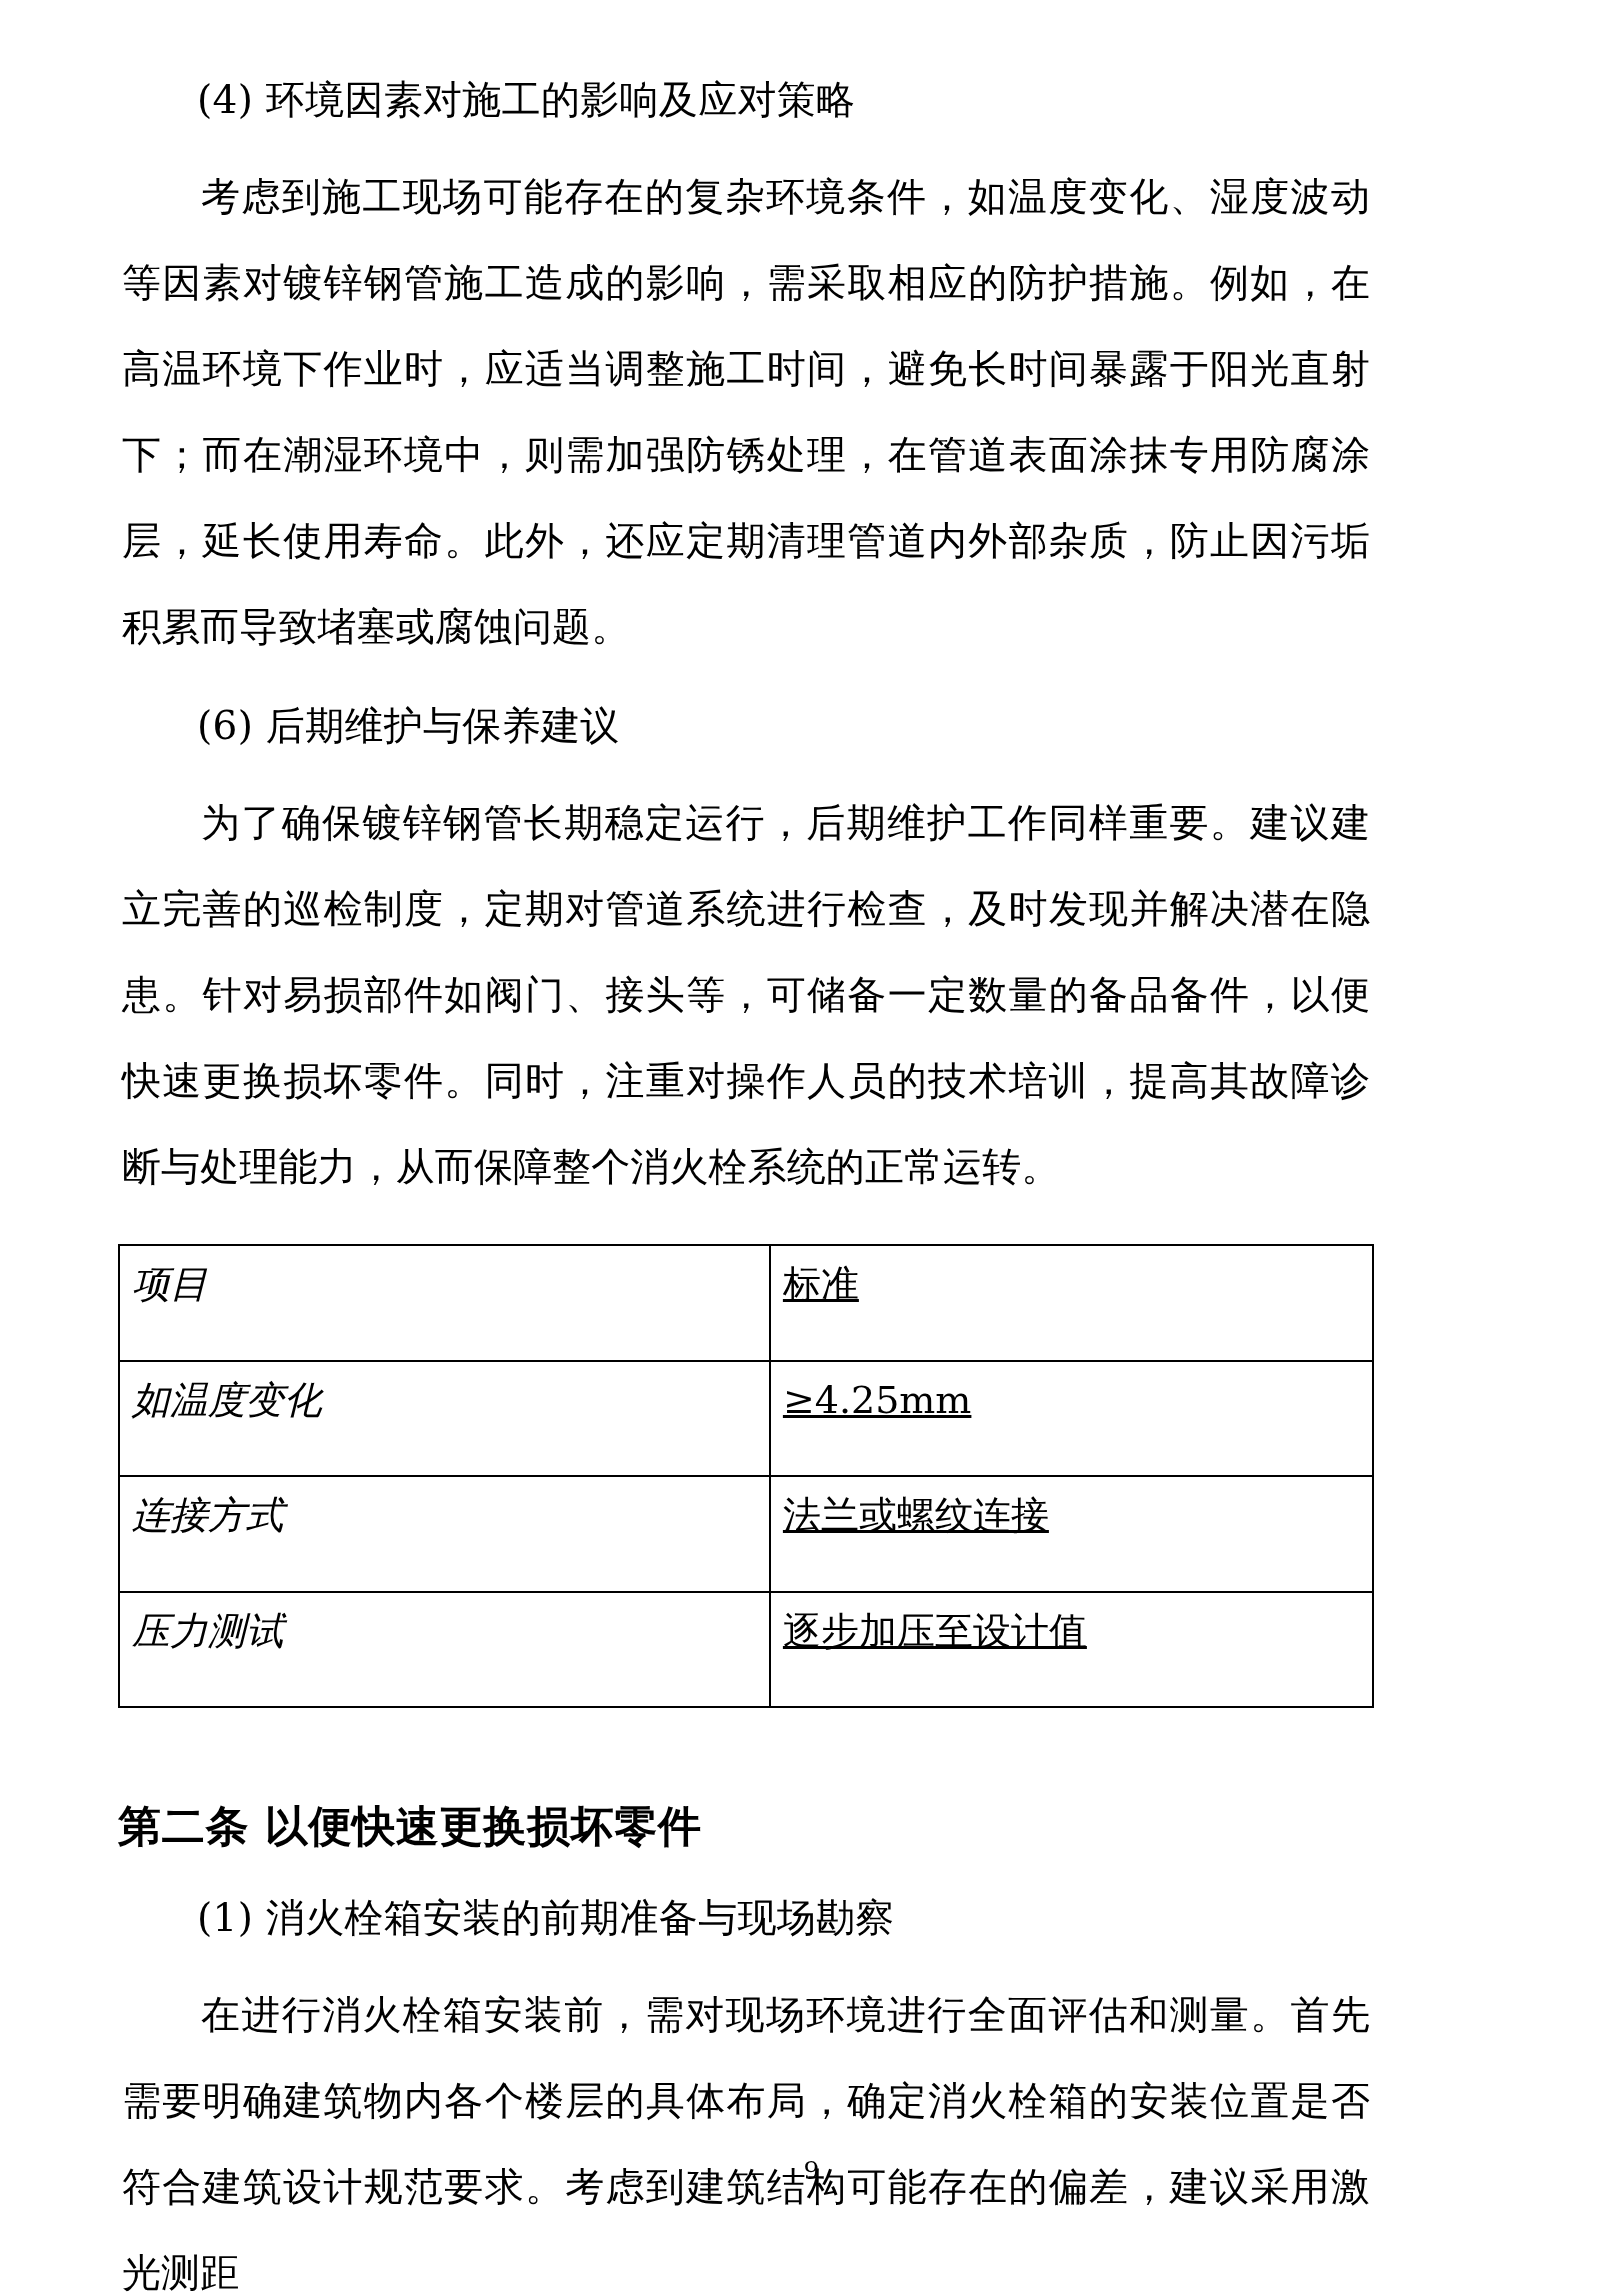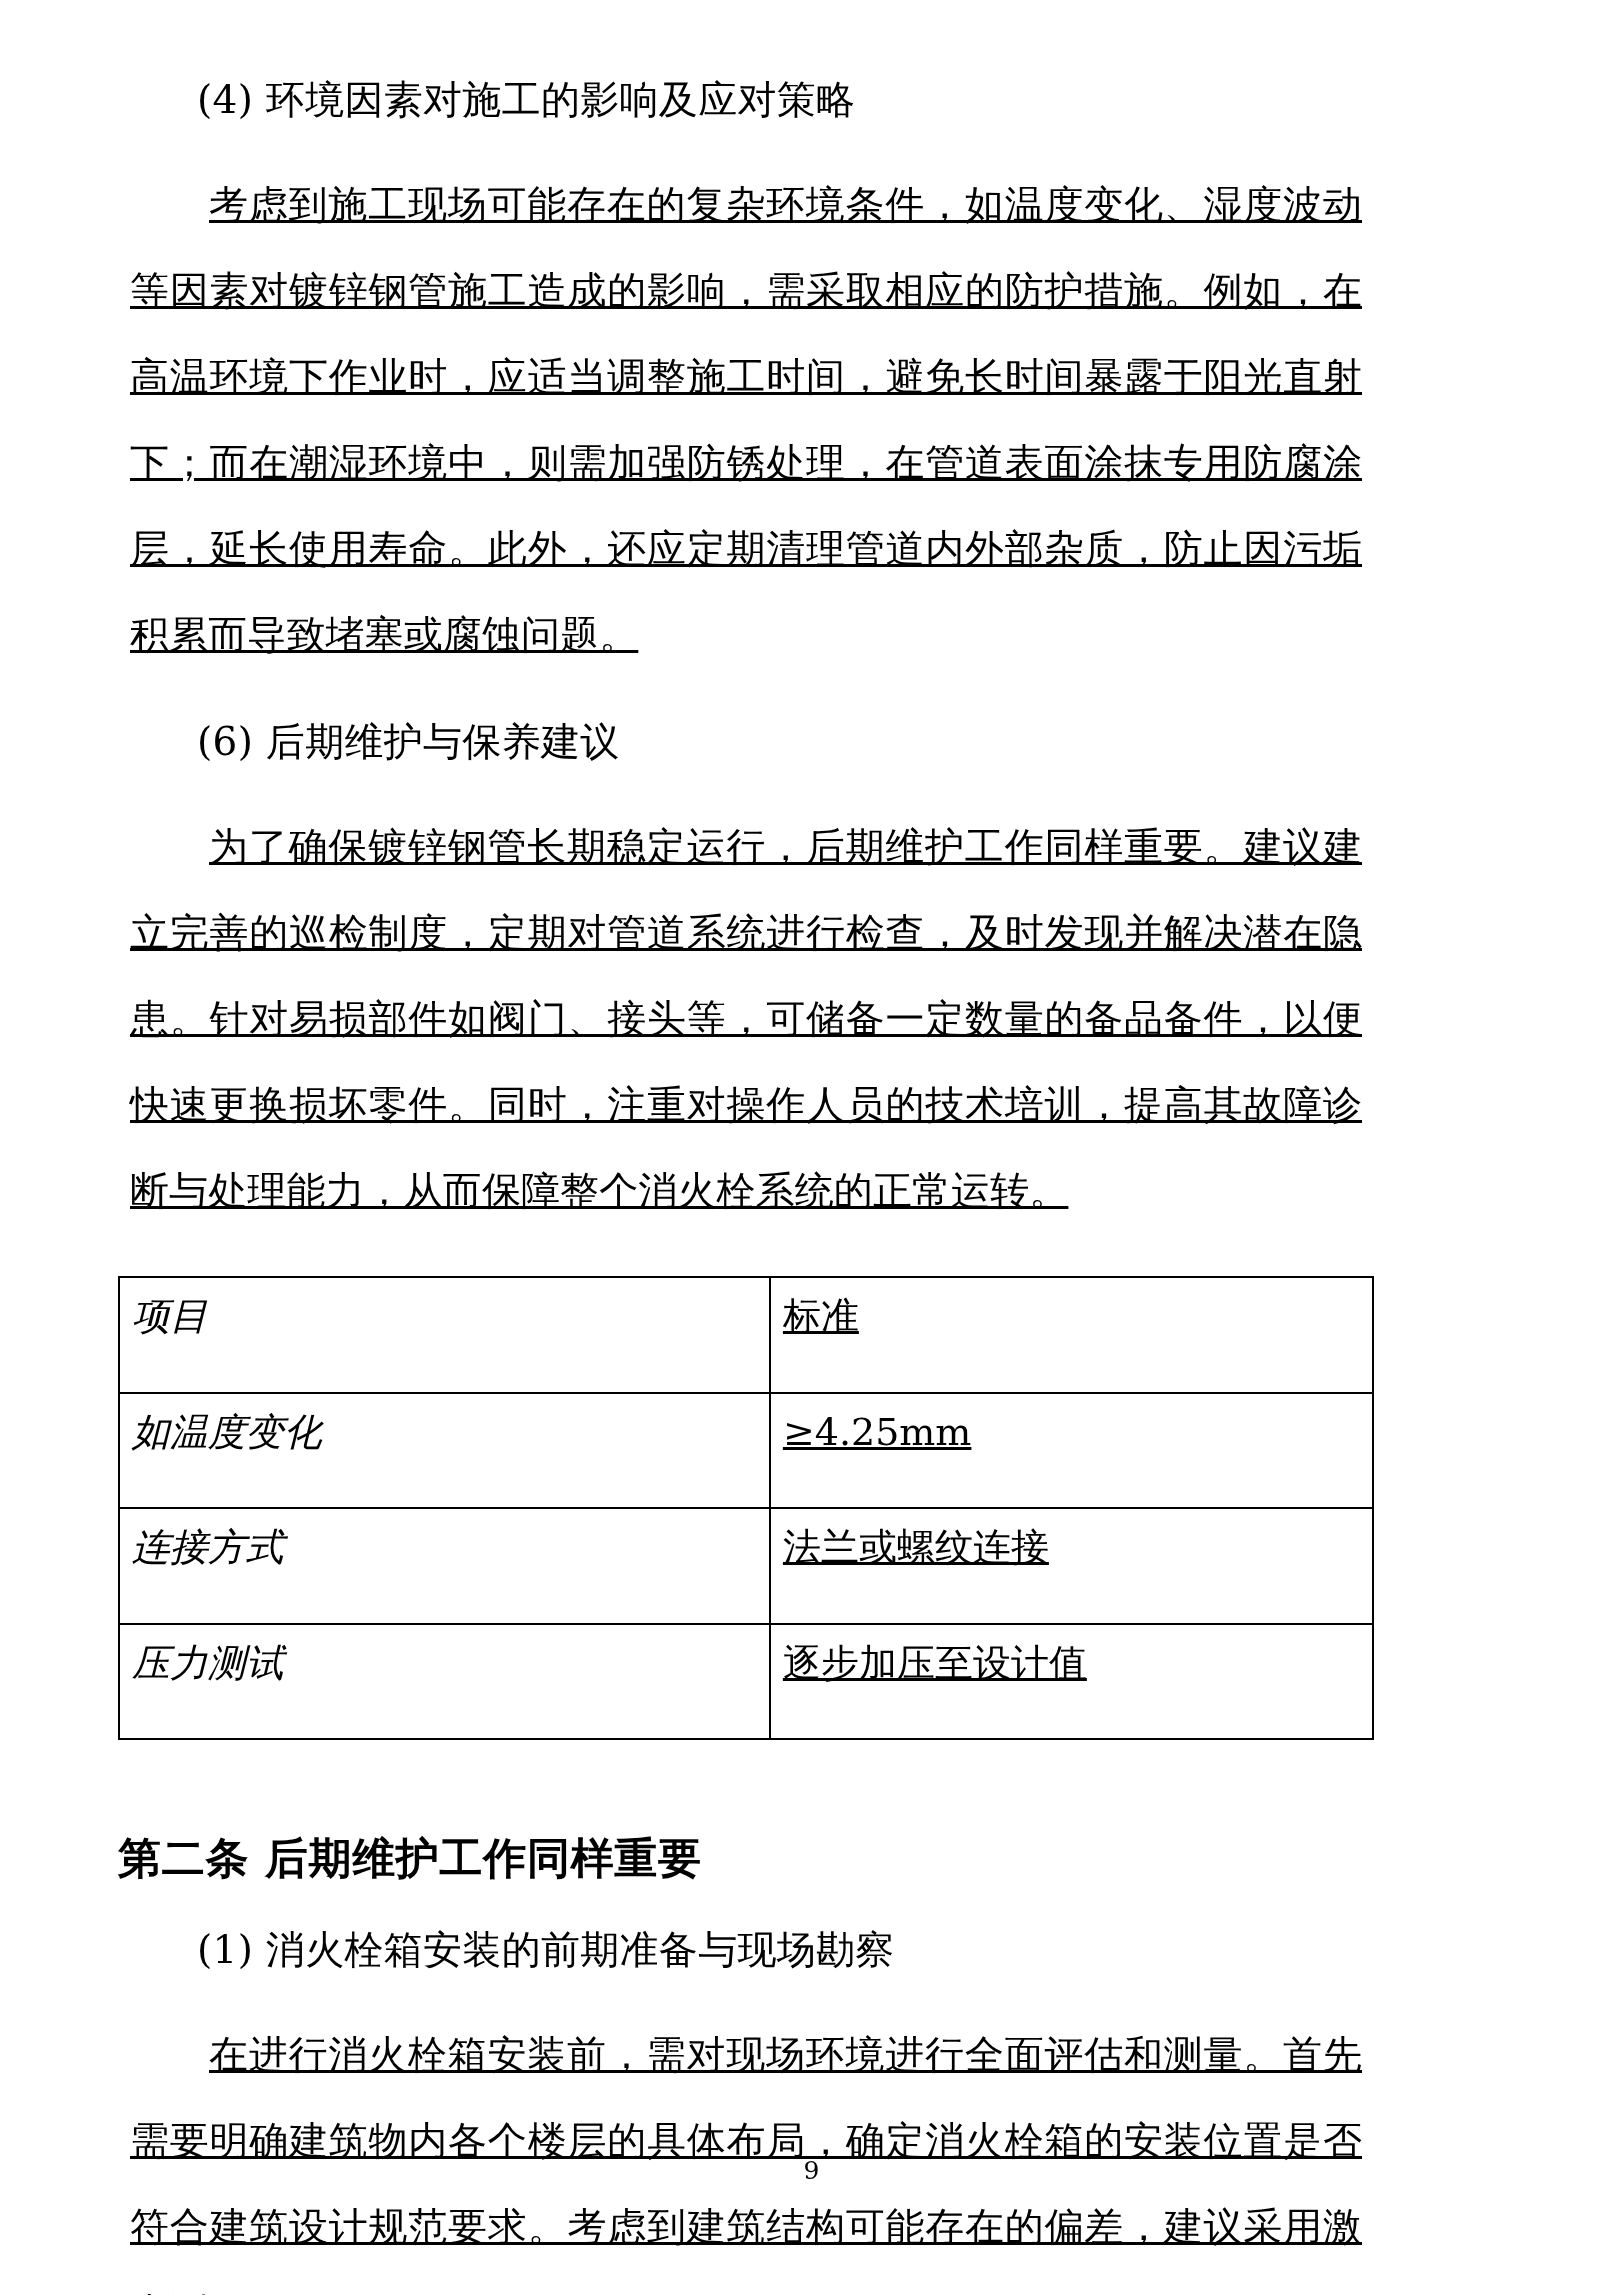--- a/index.html
+++ b/index.html
@@ -32,25 +32,24 @@
     text-indent: 79px;
     margin: 0;
     letter-spacing: 0.3px;
     font-weight: 400;
     white-space: nowrap;
   }
   .para {
     font-size: 39px;
     line-height: 86px;
     text-indent: 79px;
-    margin: 12px;
+    margin: 4px;
     text-align: justify;
     text-justify: inter-ideograph;
     letter-spacing: 0.1px;
-    text-decoration: underline;
   }
   .section-heading {
     font-size: 43px;
     line-height: 79px;
     font-weight: bold;
     margin: 0;
     letter-spacing: 0.7px;
     white-space: nowrap;
   }
   .spacer-sm { height: 14.4px; }
@@ -126,21 +125,21 @@
         </tr>
         <tr>
           <td class="col-item">压力测试</td>
           <td class="col-std">逐步加压至设计值</td>
         </tr>
       </tbody>
     </table>
 
     <div class="spacer-xl"></div>
 
-    <p class="section-heading">第二条  后期维护工作同样重要</p>
+    <p class="section-heading">第二条  以便快速更换损坏零件</p>
 
     <div class="spacer-sm"></div>
 
     <p class="sub-heading">(1) 消火栓箱安装的前期准备与现场勘察</p>
 
     <div class="spacer-sm"></div>
 
     <p class="para">在进行消火栓箱安装前，需对现场环境进行全面评估和测量。首先需要明确建筑物内各个楼层的具体布局，确定消火栓箱的安装位置是否符合建筑设计规范要求。考虑到建筑结构可能存在的偏差，建议采用激光测距</p>
 
   </div>

